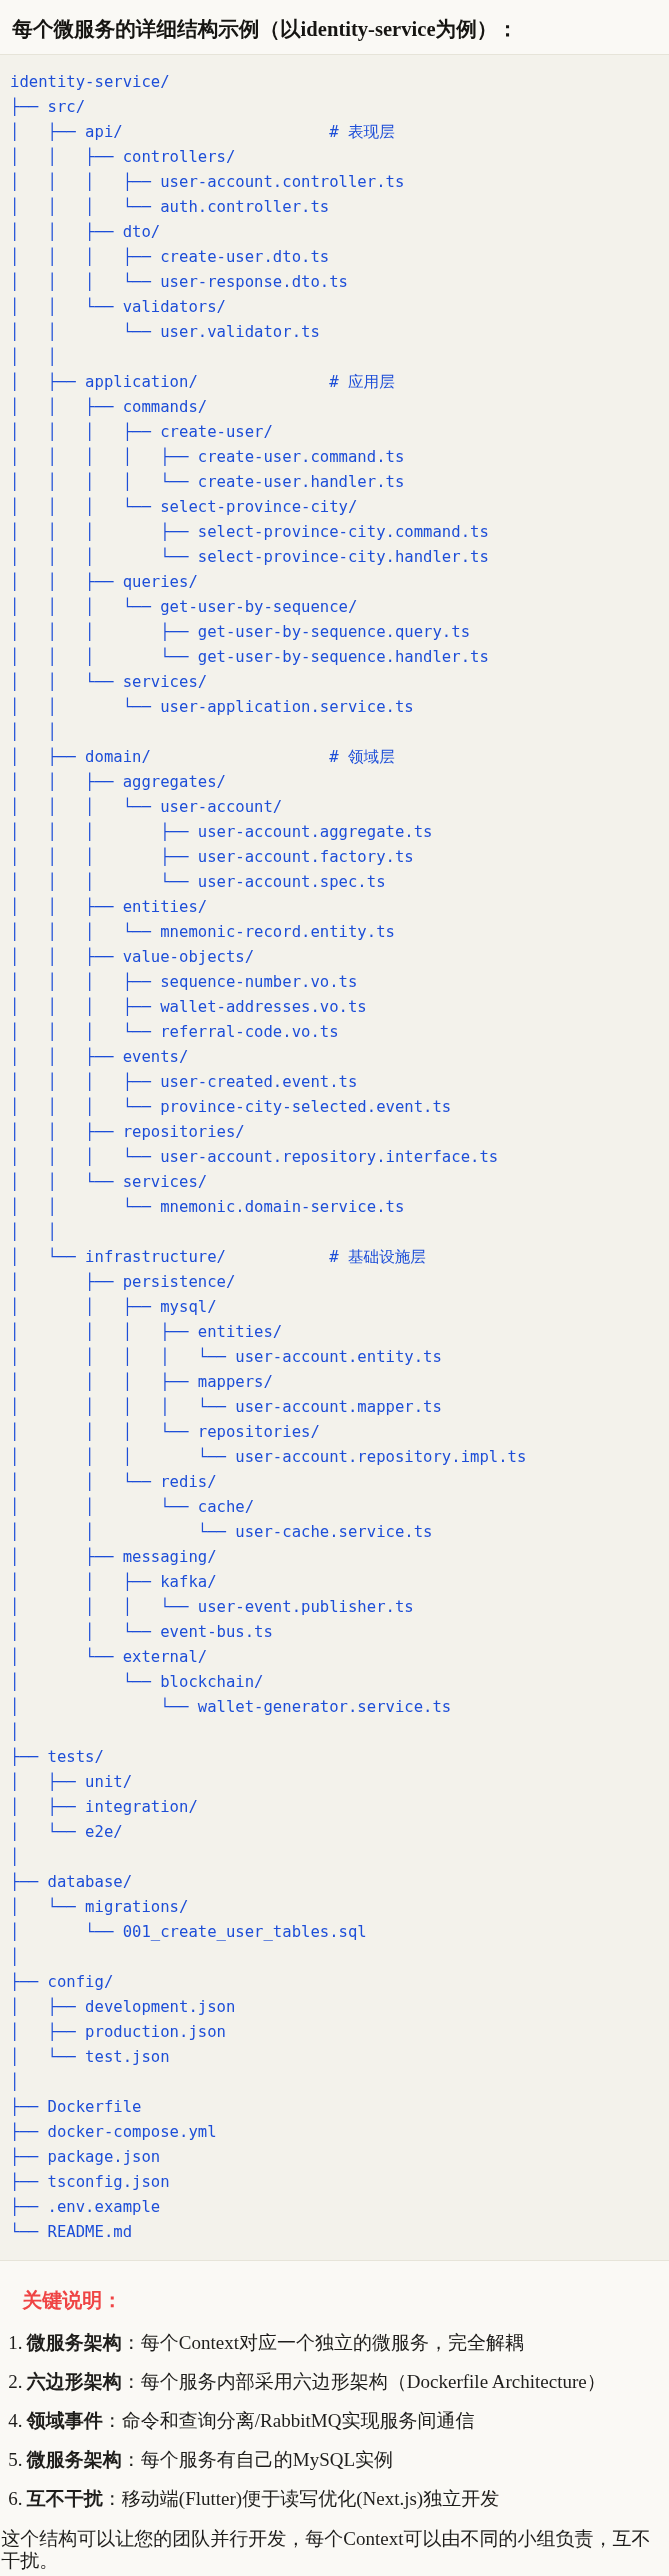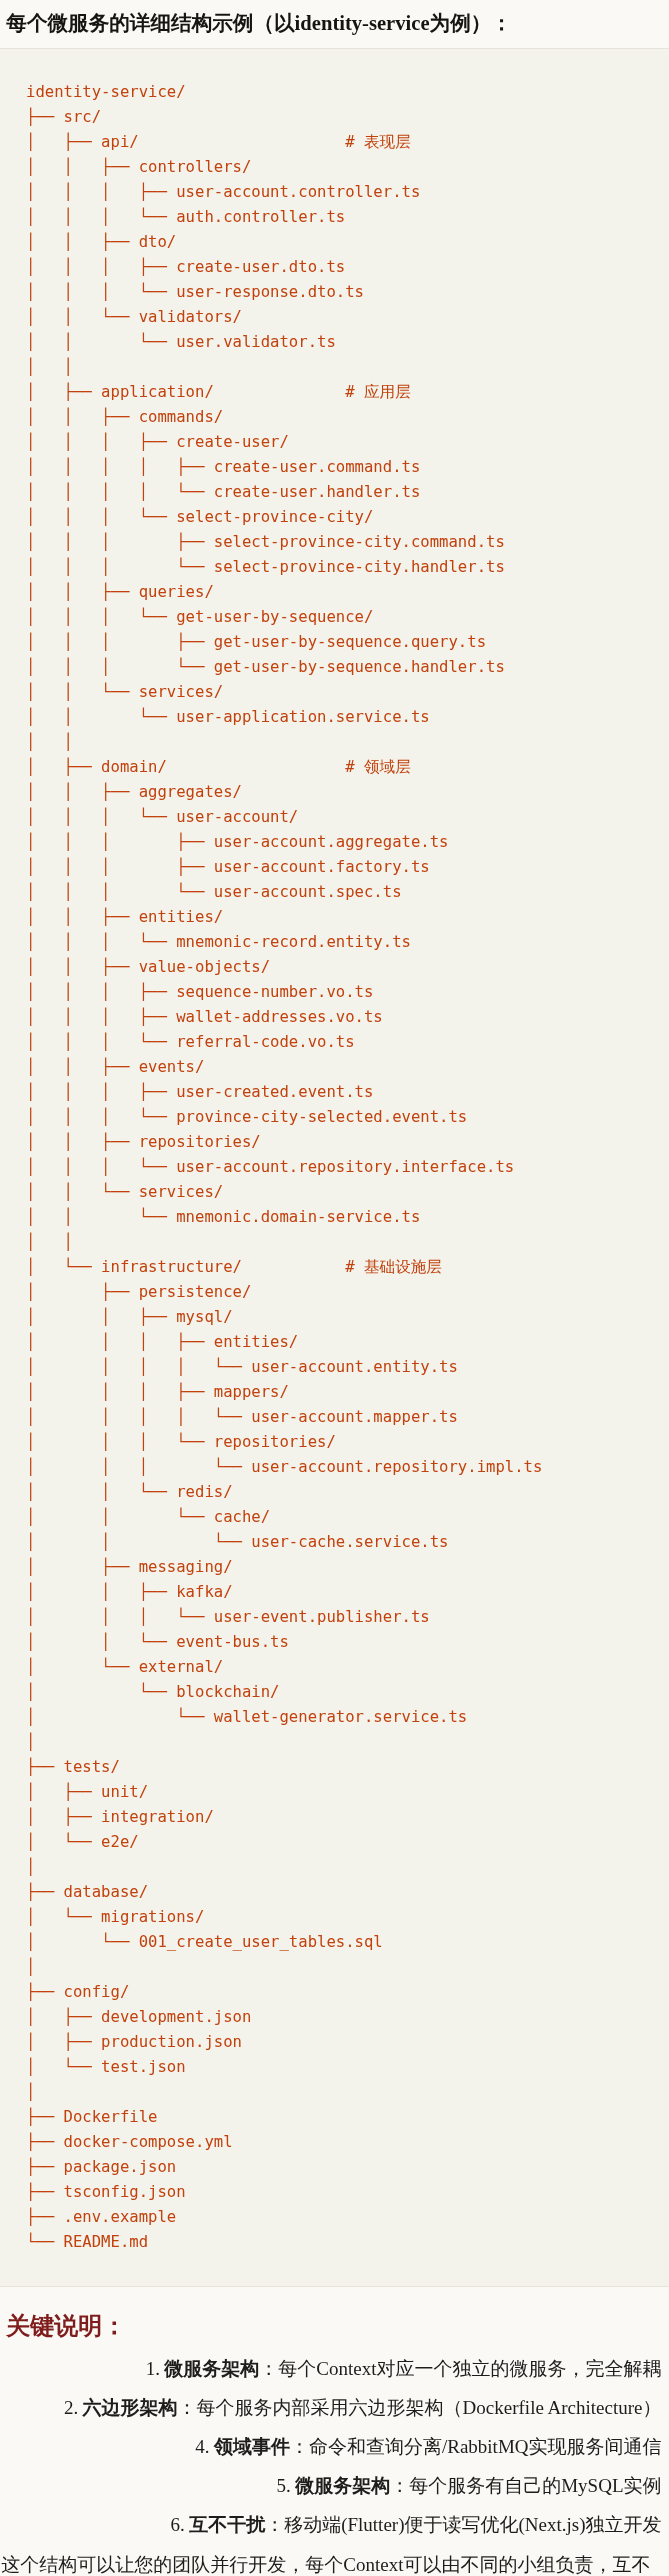--- a/index.html
+++ b/index.html
@@ -8,58 +8,57 @@
   }
   body {
     width: 669px;
     height: 2576px;
     background: #FAF9F5;
     color: #1E1D1B;
     font-family: "Liberation Serif", "DejaVu Serif", serif;
     overflow: hidden;
   }
   .page-title {
-    margin: 0;
+    margin: 6px;
     padding: 10px 7.5px 0 6.3px;
     font-size: 20.6px;
     line-height: 27.5px;
     font-weight: bold;
     color: #161512;
   }
   .code-block {
     margin-top: 10.6px;
     background: #F3F2EB;
     border-top: 0.6px solid #E6E4D9;
     border-bottom: 0.6px solid #E6E4D9;
   }
   .file-tree {
-    margin: 16px;
+    margin: 0;
     padding: 15px 10px;
     font-family: "DejaVu Sans Mono", "Liberation Mono", monospace;
     font-size: 15.6px;
     line-height: 25px;
-    color: #c2410c;
+    color: #1d4ed8;
     white-space: pre;
   }
   .notes {
     padding: 0 7.5px 0 6.3px;
   }
   .notes-title {
-    margin: 26px 0 0 0;
-    font-size: 24px;
+    margin: 26px 0 0 16px;
+    font-size: 20px;
     line-height: 27.5px;
     font-weight: bold;
-    color: #7f1d1d;
+    color: #ef4444;
   }
   .note {
     margin: 17px 0 0 0;
     padding-left: 1.9px;
     font-size: 19px;
     line-height: 22px;
-    text-align: right;
   }
   .note .num {
     margin-right: 4.4px;
   }
   .note .term {
     font-weight: bold;
   }
   .closing-paragraph {
     margin: 18px 0 0 0;
     padding-left: 0;

